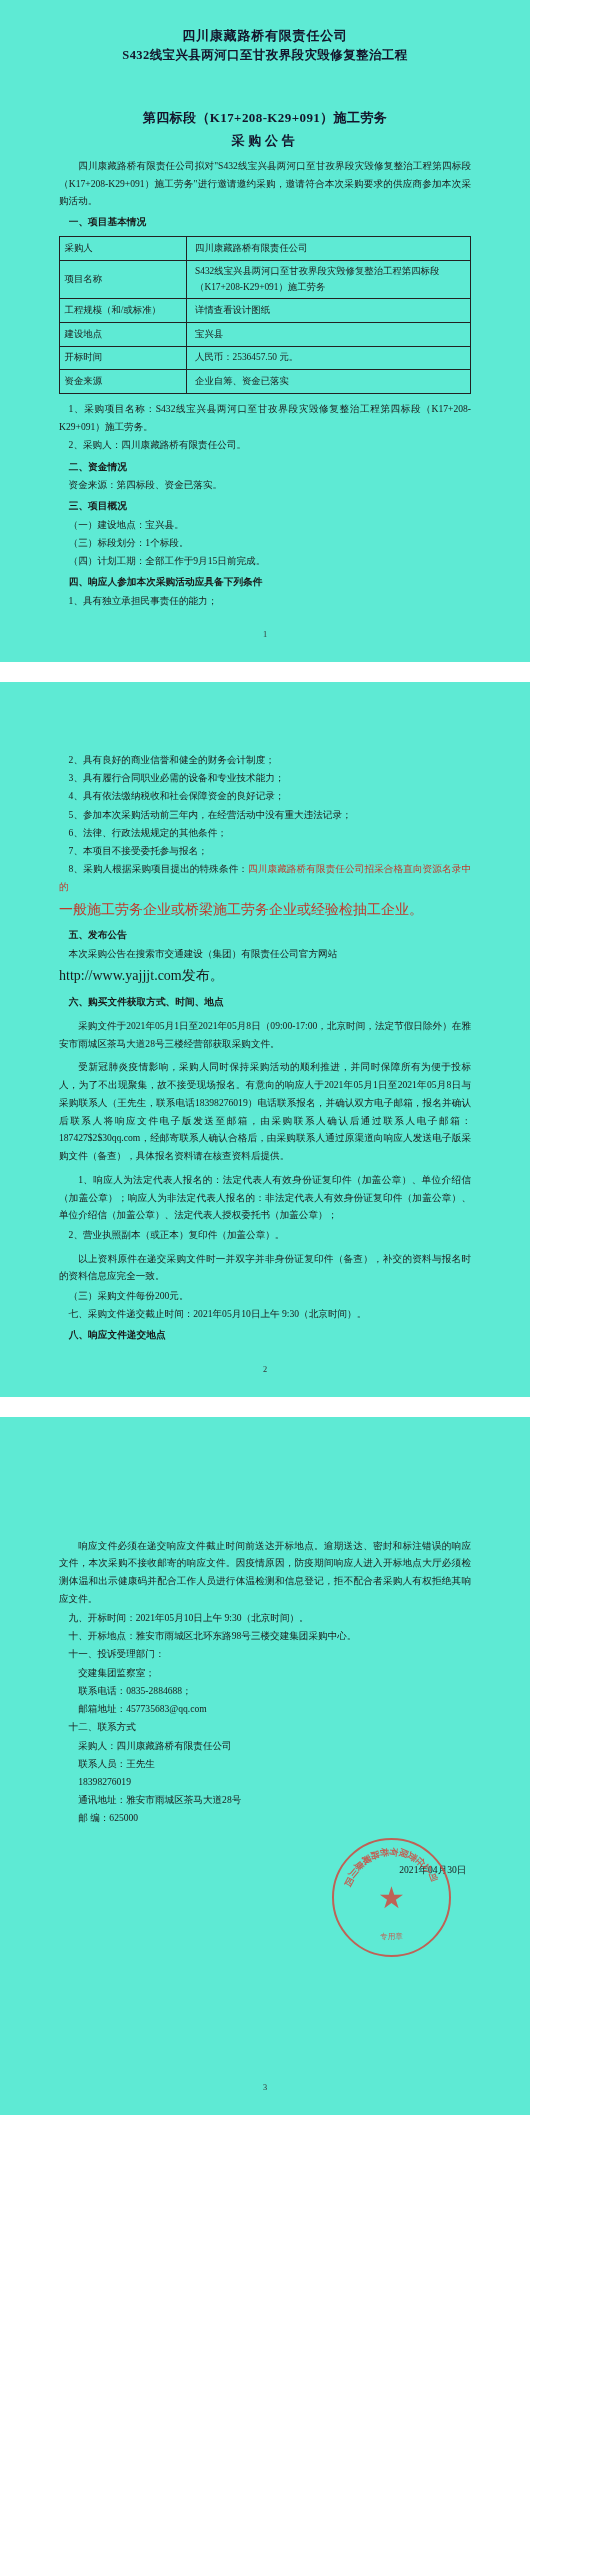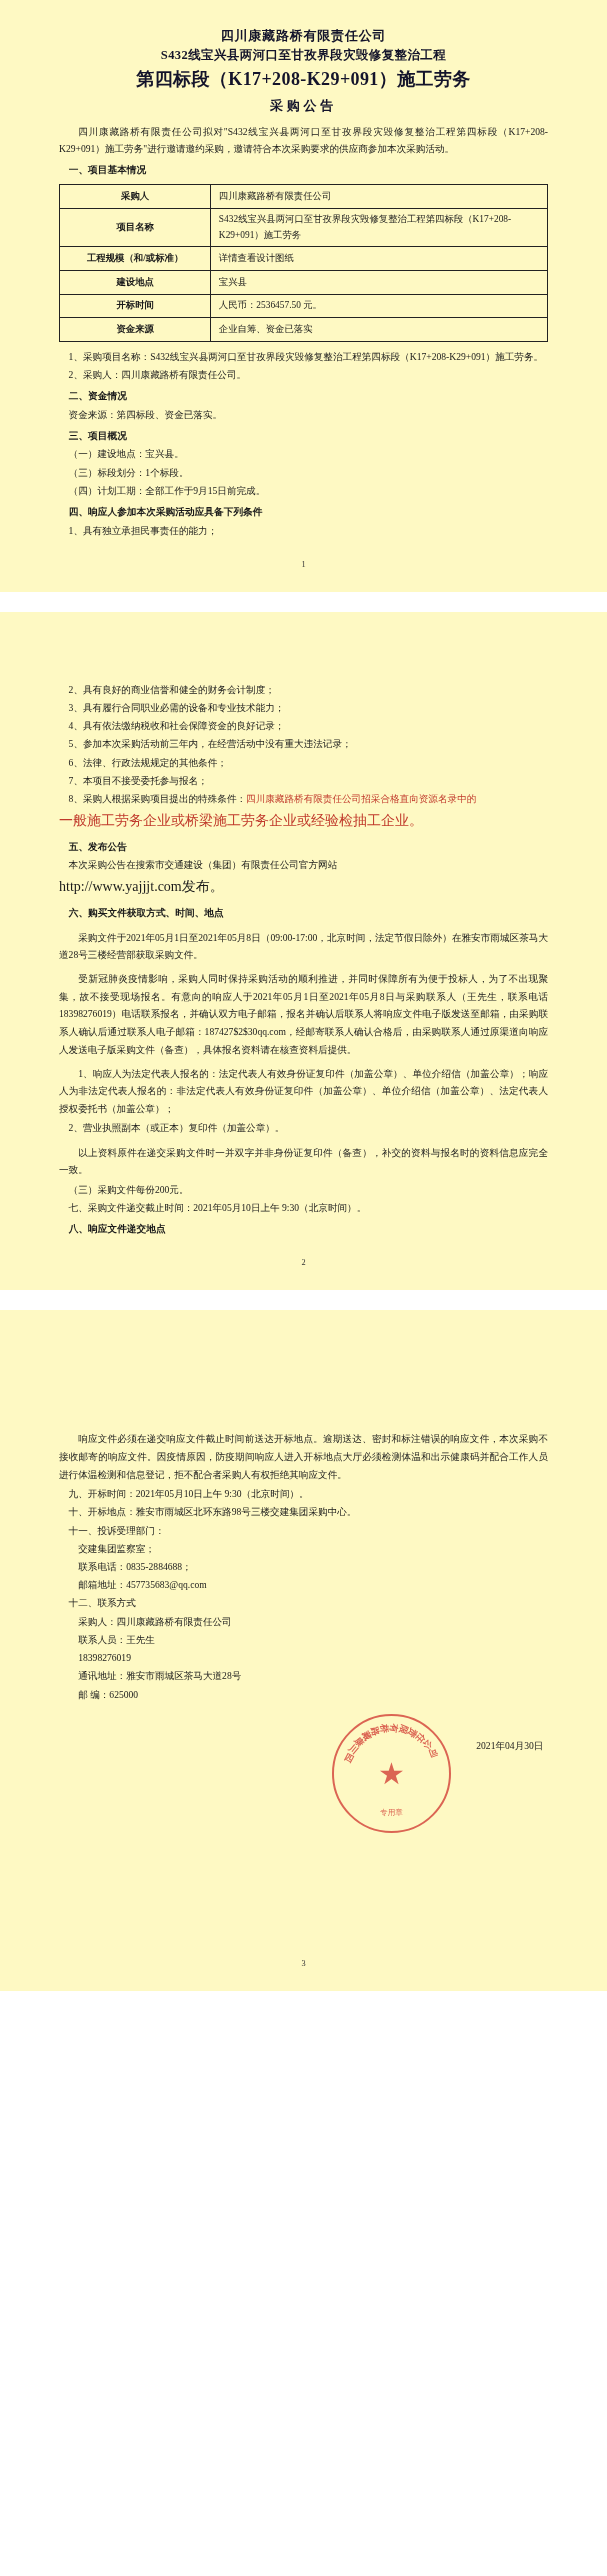--- a/index.html
+++ b/index.html
@@ -7,43 +7,43 @@
     padding: 0;
     background: #ffffff;
   }
   body {
     width: 607px;
     font-family: "Liberation Serif", "DejaVu Serif", serif;
     color: #1a1a1a;
   }
   .page {
     position: relative;
-    width: 607px;
-    background: #fef9c3;
+    width: 530px;
+    background: #5eead4;
     box-sizing: border-box;
   }
   
   .page-1 { padding: 26px 59px 23px 59px; min-height: 379px; }
   .page-2 { padding: 23px 59px 23px 59px; }
   .page-3 { padding: 23px 59px 23px 59px; }
 
   .page-gap {
     height: 20px;
     background: #ffffff;
   }
 
   .title-line {
     text-align: center;
     font-weight: bold;
     color: #14142b;
     line-height: 1.55;
   }
   .t1 { font-size: 13px; letter-spacing: 0.8px; }
   .t2 { font-size: 12.5px; letter-spacing: 0.4px; }
-  .t3 { font-size: 18px; letter-spacing: 0.4px; }
+  .t3 { font-size: 13px; letter-spacing: 0.4px; margin-top: 42px; }
   .t4 { font-size: 13px; letter-spacing: 3.8px; margin-top: 3px; }
 
   .para {
     font-size: 9.6px;
     line-height: 1.85;
     text-align: justify;
     text-indent: 2em;
     margin: 6px 0 1.5px 0;
   }
   .section-head {
@@ -78,22 +78,21 @@
     font-size: 9.4px;
   }
   table.info td {
     border: 0.8px solid #222;
     padding: 3.8px 4.6px;
     line-height: 1.6;
     vertical-align: middle;
   }
   table.info td.label {
     width: 31%;
-    text-align: center;
-    font-weight: bold;
+    text-align: left;
   }
   table.info td.value {
     text-align: left;
     padding-left: 7.6px;
   }
   .emph-red {
     color: #c0392b;
   }
 
   .pagenum {

